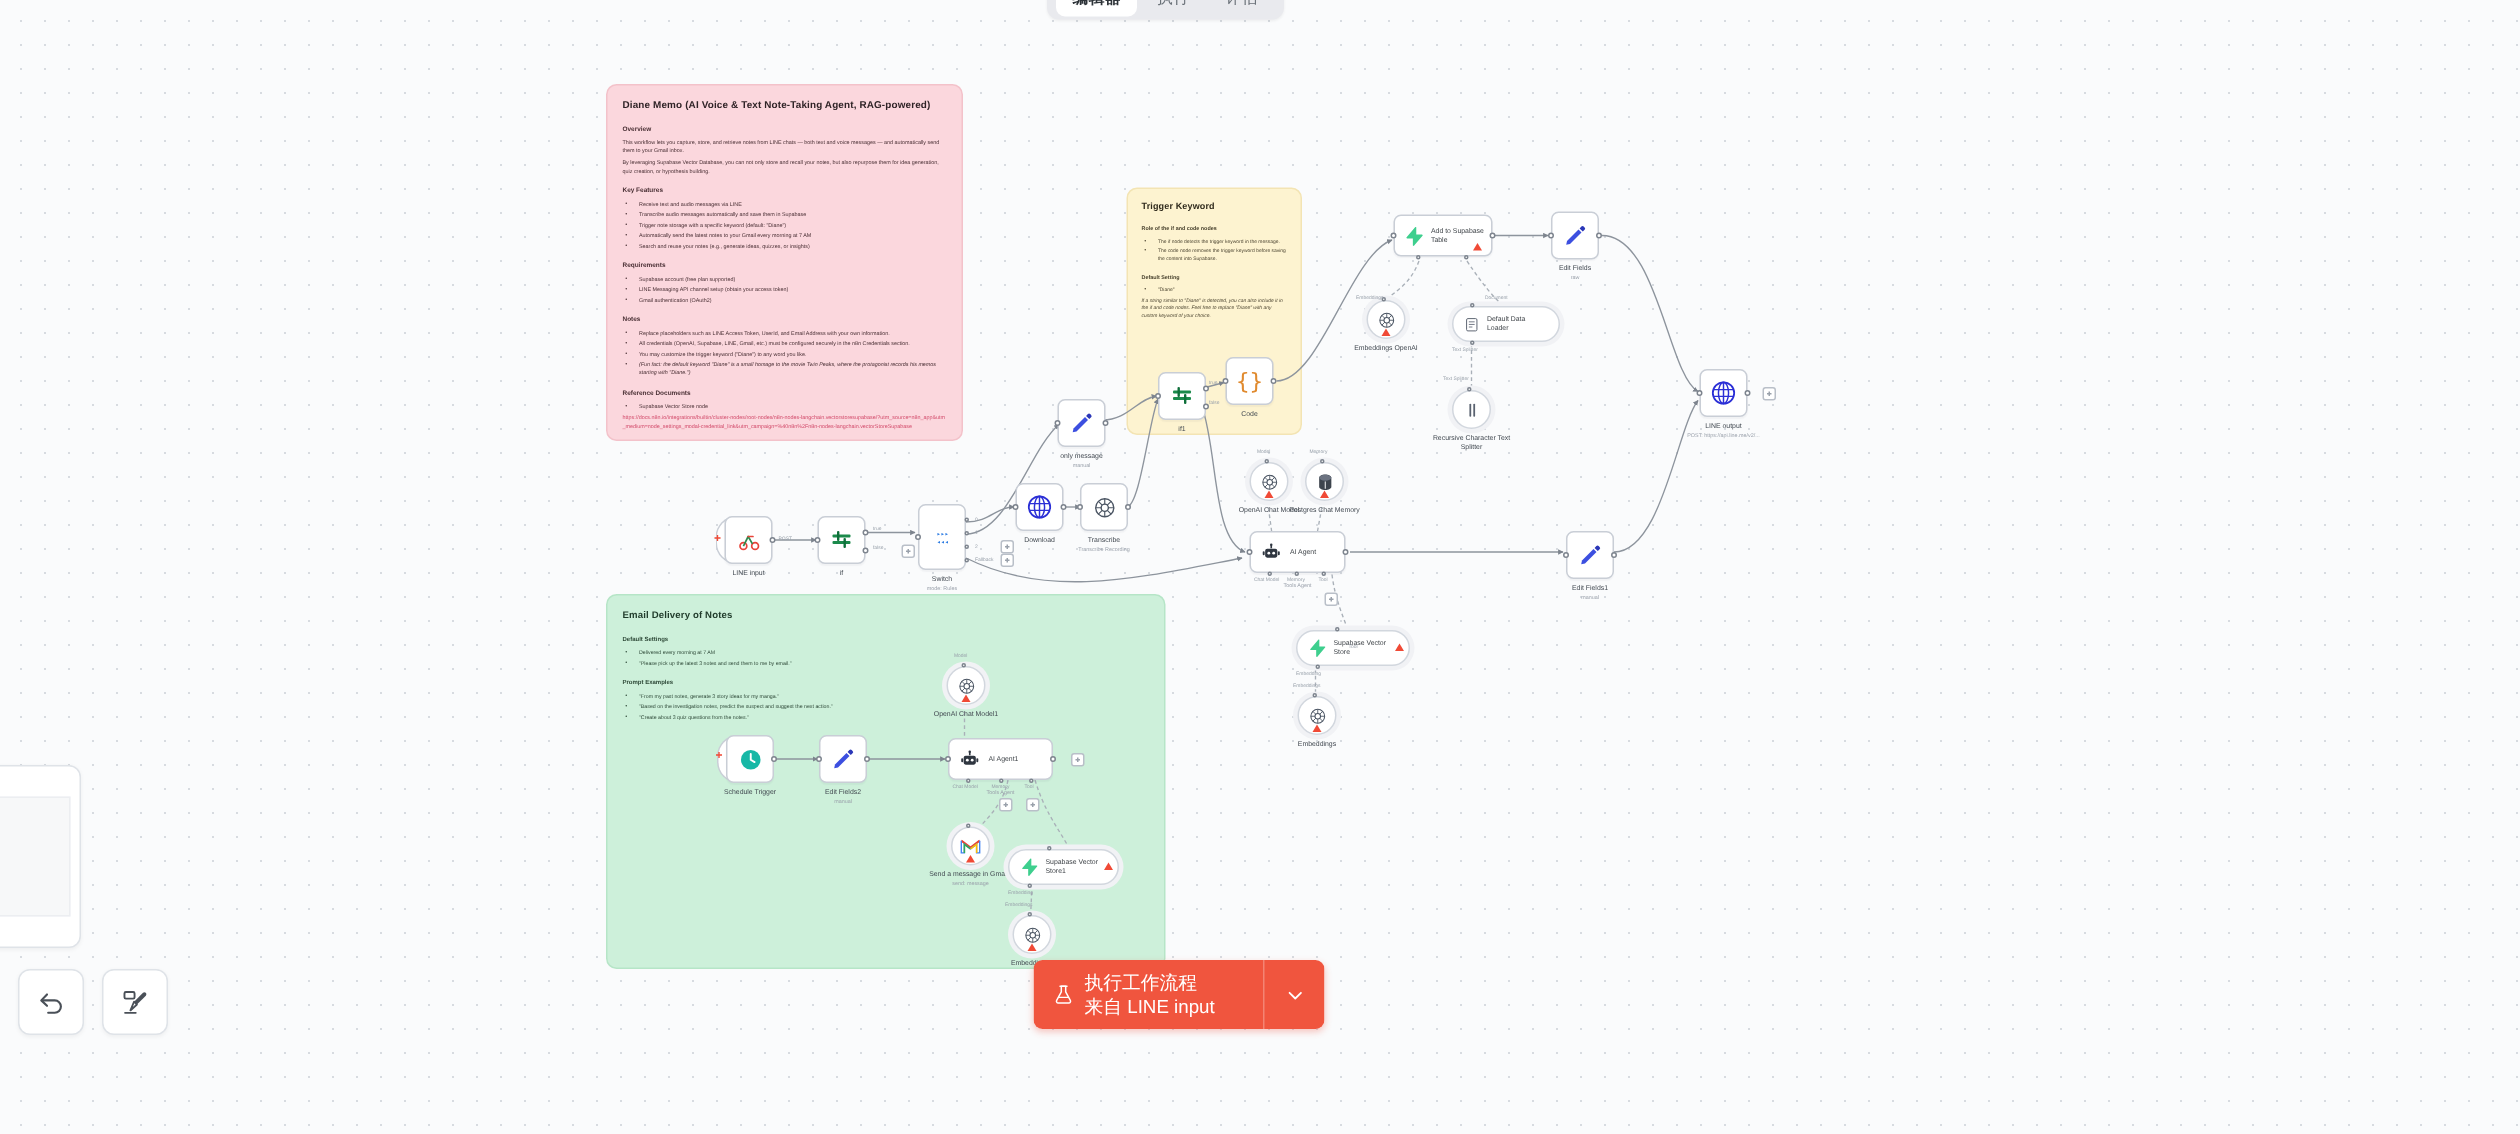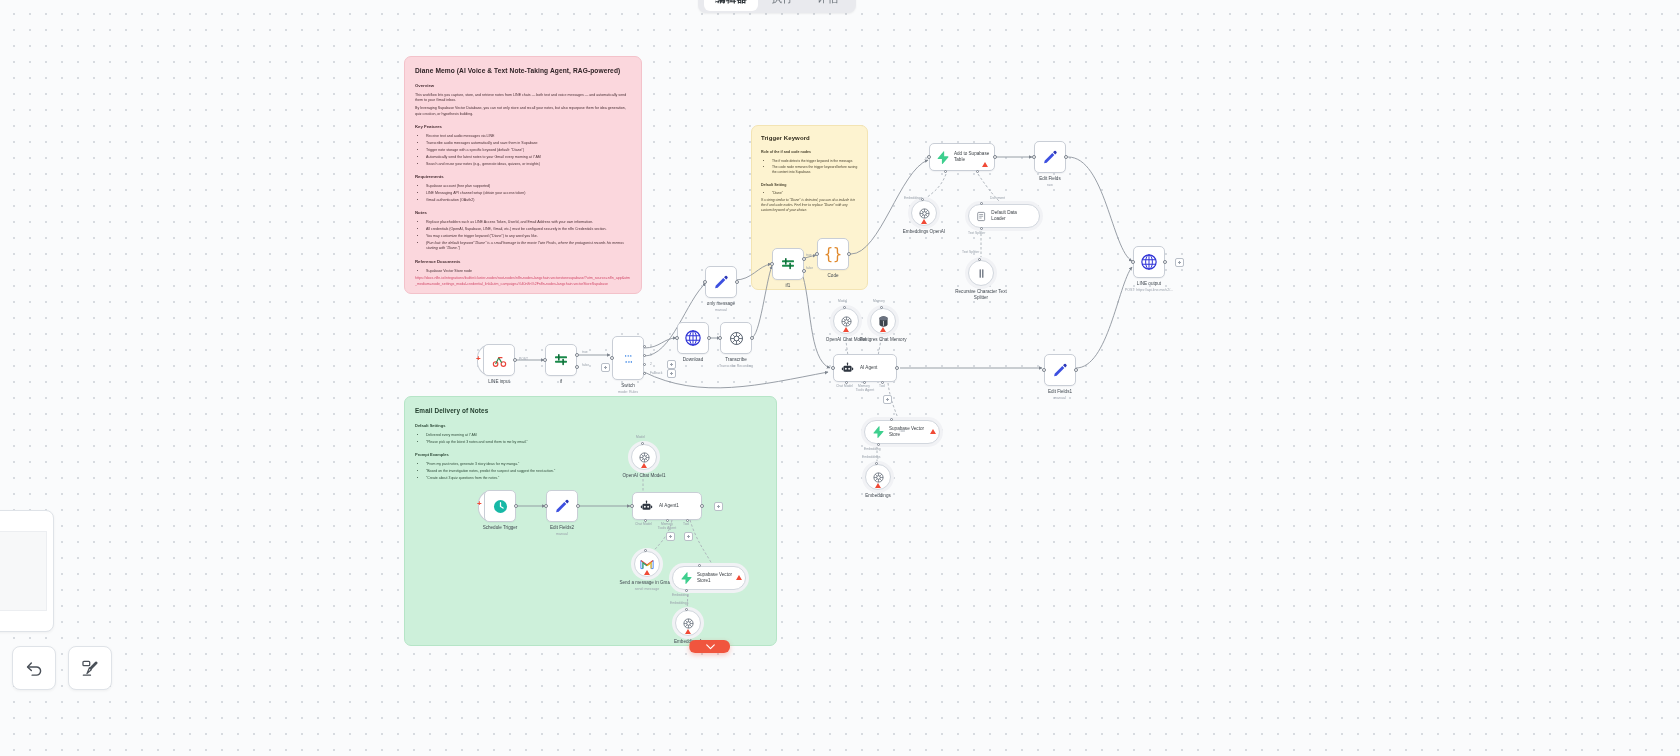--- a/index.html
+++ b/index.html
@@ -739,18 +739,29 @@
 <div class="tbtn" id="btn-tidy">
   <svg width="19" height="19" viewBox="0 0 24 24">
     <rect x="2.5" y="3" width="8.5" height="5.5" rx="1.2" fill="none" stroke="#4a5058" stroke-width="1.6"></rect>
     <path d="M13,13.5 L20.5,6 a1.7,1.7 0 0 0 -2.4,-2.4 L10.6,11.1 Z" fill="#4a5058"></path>
     <path d="M10.6,11.1 L7.5,18.5 L13,13.5 Z" fill="none" stroke="#4a5058" stroke-width="1.5" stroke-linejoin="round"></path>
     <path d="M3,20.5 H12" stroke="#4a5058" stroke-width="1.6" stroke-linecap="round"></path>
   </svg>
 </div>
 
 <div id="exec-wrap">
+  <div id="exec-main">
+    <svg class="flask" viewBox="0 0 24 24">
+      <path d="M9.5,2.5 V9 L4.2,18.6 a2,2 0 0 0 1.75,3 h12.1 a2,2 0 0 0 1.75,-3 L14.5,9 V2.5 Z" fill="none" stroke="#ffffff" stroke-width="1.7" stroke-linejoin="round"></path>
+      <path d="M8,2.5 H16" stroke="#ffffff" stroke-width="1.7" stroke-linecap="round"></path>
+      <path d="M6.6,15.2 H17.4" stroke="#ffffff" stroke-width="1.5"></path>
+    </svg>
+    <div class="elabel">
+      <div>执行工作流程</div>
+      <div>来自 LINE input</div>
+    </div>
+  </div>
   <div id="exec-caret">
     <svg width="13" height="13" viewBox="0 0 24 24">
       <path d="M5,9 L12,16 L19,9" fill="none" stroke="#ffffff" stroke-width="2.2" stroke-linecap="round" stroke-linejoin="round"></path>
     </svg>
   </div>
 </div>
 
 </body></html>

